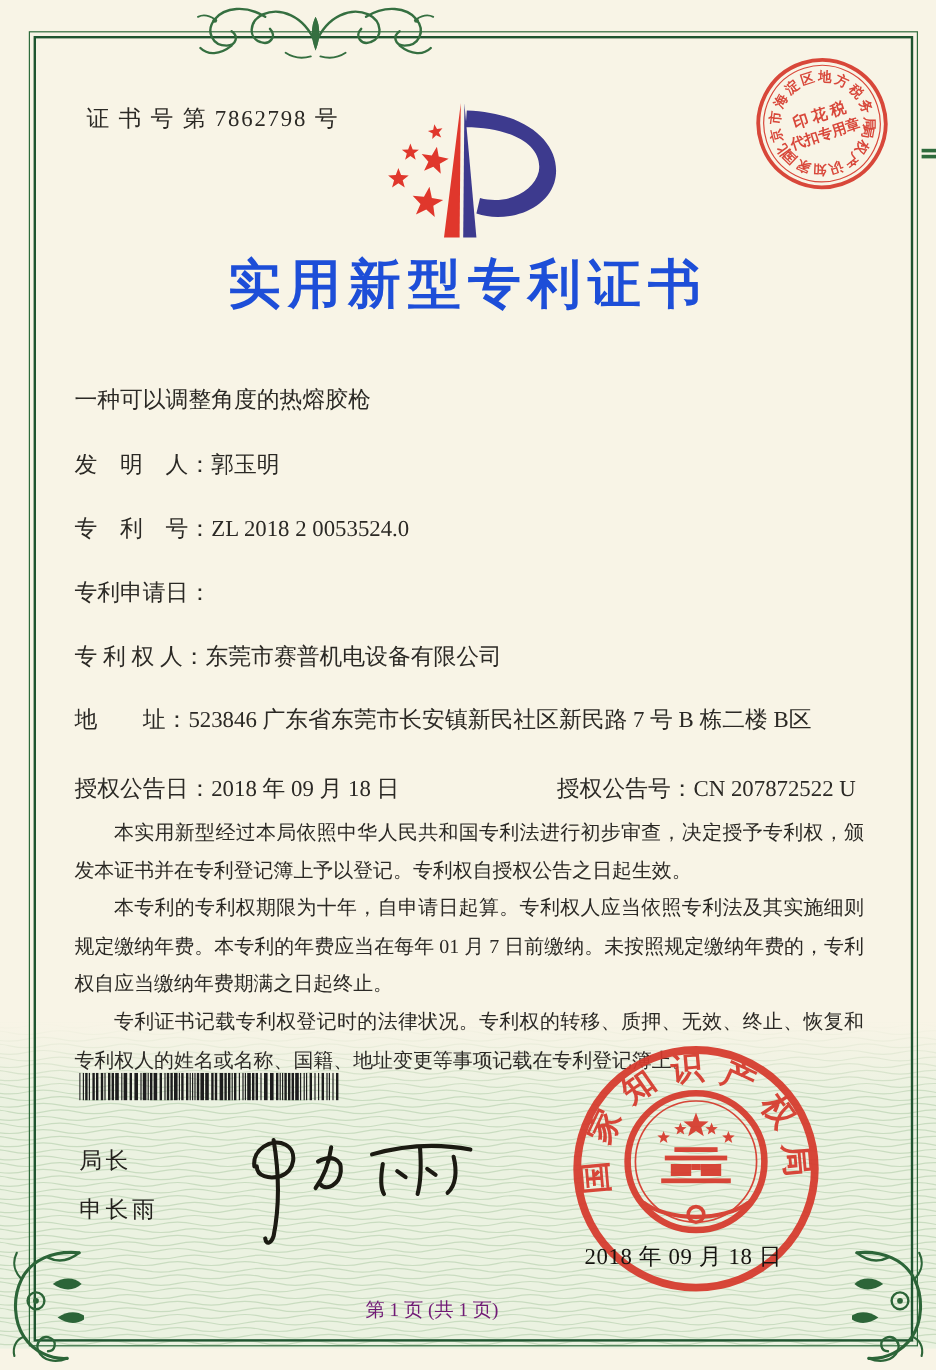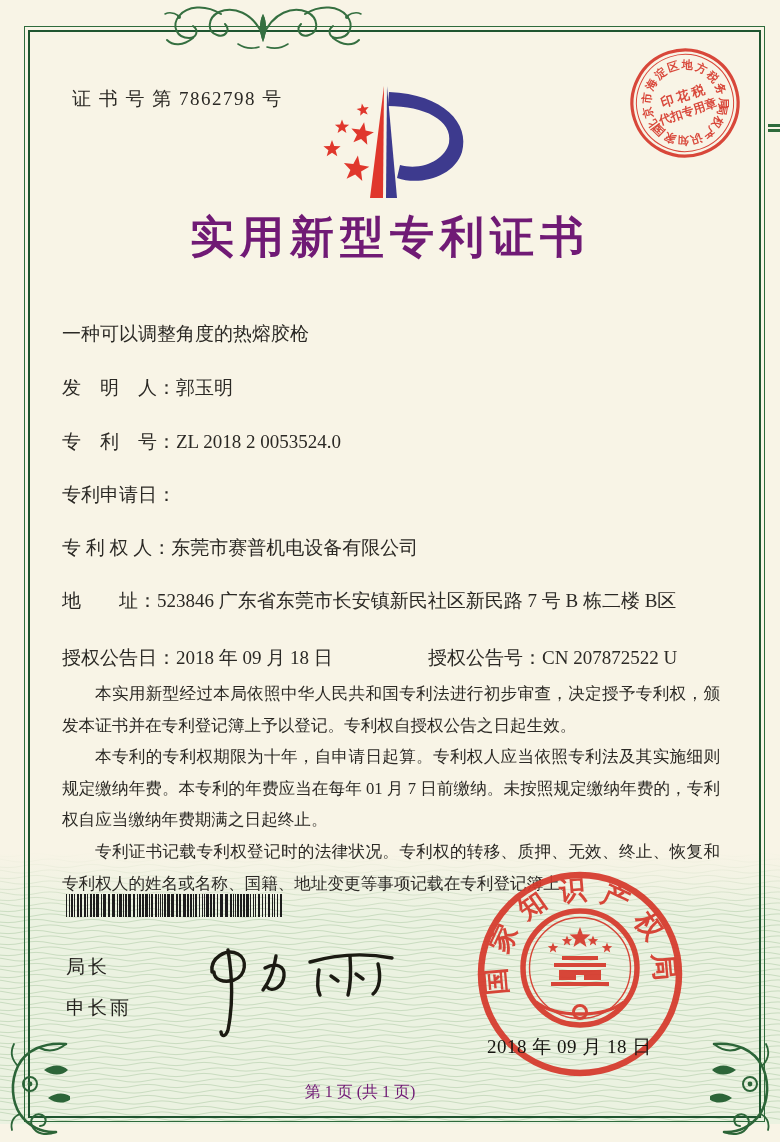--- a/index.html
+++ b/index.html
@@ -13,26 +13,26 @@
   .abs{ position:absolute; }
   
   .wave-band{ left:0; top:852px; width:780px; height:272px; }
   .wave-fade{ left:0; top:852px; width:780px; height:62px;
     background:linear-gradient(180deg,#f8f4e6 0%,rgba(248,244,230,0) 100%); }
   
   .frame-outer{ left:24px; top:26px; right:15px; bottom:20px; border:1.4px solid #2e6b3c; }
   .frame-inner{ left:28px; top:30px; right:19px; bottom:24px; border:2.6px solid #1f5530; }
   .cert-no{ left:72px; top:86px; font-size:19px; letter-spacing:1.5px; color:#2b2925; }
   .title{ left:0; top:208px; width:780px; text-align:center;
-    font-size:44px; font-weight:700; letter-spacing:6px; color:#701a75; }
+    font-size:44px; font-weight:700; letter-spacing:6px; color:#1d4ed8; }
   .field-row{ position:absolute; left:62px; display:flex; font-size:19px; line-height:27px; color:#2b2925; }
   .lab{ white-space:pre; flex:none; }
   .val{ }
   .val-addr{ width:566px; }
-  .row7b{ left:428px; }
+  .row7b{ left:464px; }
   .paragraphs{ left:62px; top:678px; width:658px; font-size:16.6px;
     line-height:31.6px; text-align:justify; color:#2b2925; }
   .paragraphs p{ text-indent:33px; }
   .barcode{ left:66px; top:894px; width:220px; height:23px; }
   .director-title{ left:66px; top:954px; font-size:19px; letter-spacing:3px; color:#23211d; }
   .director-name{ left:66px; top:995px; font-size:19px; letter-spacing:3px; color:#23211d;text-align:center; }
   .signature{ left:188px; top:938px; width:215px; height:106px; }
   .seal-svg{ left:470px; top:864px; width:220px; height:220px; opacity:.93; }
   .seal-date{ left:487px; top:1034px; font-size:19px; letter-spacing:.5px; font-weight:500;
     color:#161511; z-index:6; }

